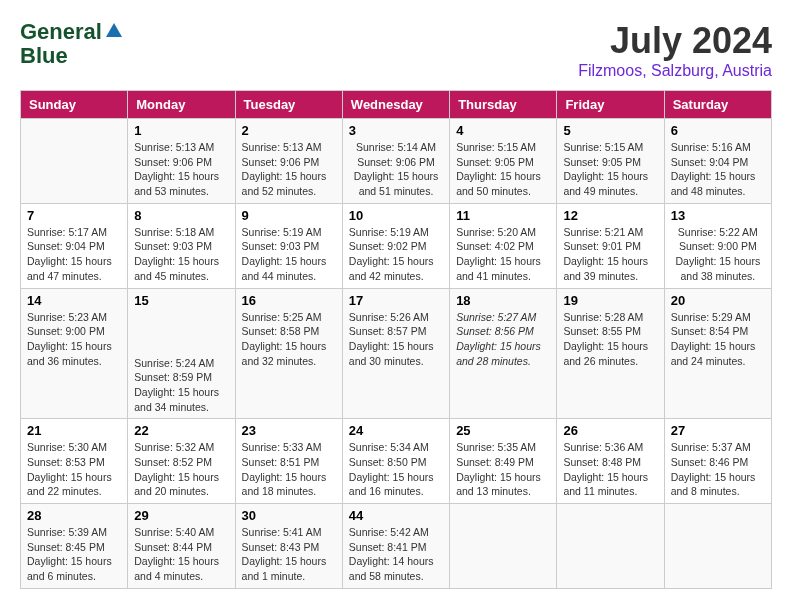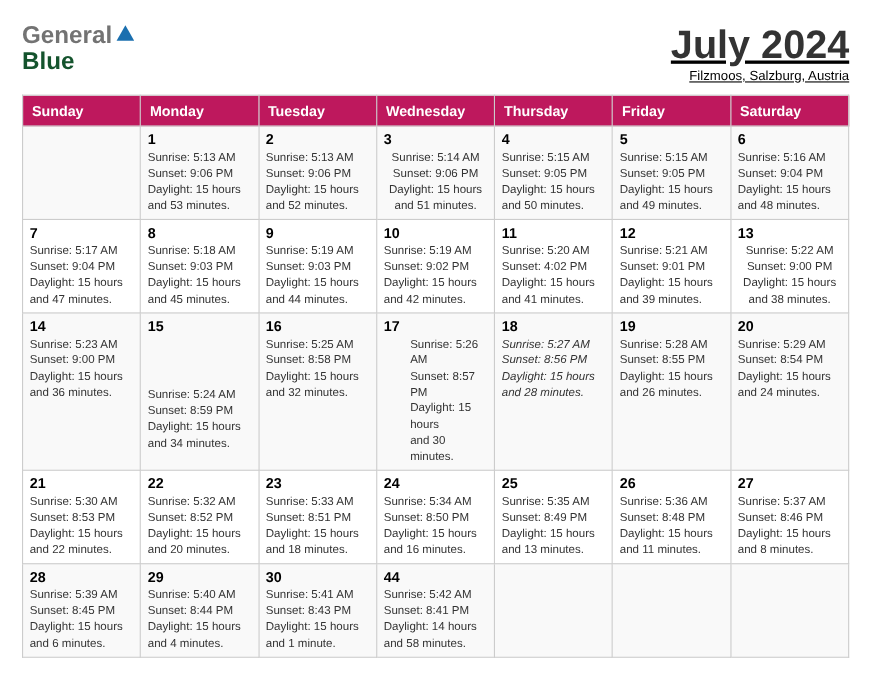--- a/index.html
+++ b/index.html
@@ -15,30 +15,29 @@
       justify-content: space-between;
       align-items: flex-start;
       margin-bottom: 10px;
     }
     .logo {
       display: flex;
       align-items: center;
     }
     .title-block {
       text-align: right;
-      text-decoration: underline;
     }
     .month-year {
       font-size: 36px;
       font-weight: bold;
       color: #333;
     }
     .location {
-      font-size: 12px;
-      color: #000000;
+      font-size: 16px;
+      color: #6d28d9;
     }
     table {
       width: 100%;
       border-collapse: collapse;
       font-size: 11px;
     }
     thead tr th {
       background-color: #be185d;
       color: #fff;
       text-align: left;
@@ -76,21 +75,21 @@
     }
   </style>
 </head>
 <body>
 
 <div class="header">
   <div class="logo">
     <div>
       <div style="display:flex;align-items:center;">
         <div style="font-size:22px;font-weight:bold;color:#333;line-height:1.1;">
-          <span style="color:#737373;">General</span><svg width="20" height="20" viewBox="0 0 20 20" style="display:inline-block;vertical-align:middle;margin-left:2px;margin-top:-4px;">
+          <span style="color:#14532d;">General</span><svg width="20" height="20" viewBox="0 0 20 20" style="display:inline-block;vertical-align:middle;margin-left:2px;margin-top:-4px;">
               <polygon points="2,16 10,2 18,16" fill="#1a6faf"></polygon>
             </svg>
         </div>
       </div>
       <div style="font-size:22px;font-weight:bold;color:#14532d;line-height:1.1;">Blue</div>
     </div>
   </div>
   <div class="title-block">
     <div class="month-year">July 2024</div>
     <div class="location">Filzmoos, Salzburg, Austria</div>
@@ -223,21 +222,21 @@
         </td>
         <td>
           <span class="day-number">16</span>
           <div class="day-info" style="white-space: pre-line;">Sunrise: 5:25 AM
 Sunset: 8:58 PM
 Daylight: 15 hours
 and 32 minutes.</div>
         </td>
         <td>
           <span class="day-number">17</span>
-          <div class="day-info" style="white-space: pre-line; margin-left: 24px;">Sunrise: 5:26 AM
+          <div class="day-info" style="white-space: pre-line;">Sunrise: 5:26 AM
 Sunset: 8:57 PM
 Daylight: 15 hours
 and 30 minutes.</div>
         </td>
         <td>
           <span class="day-number">18</span>
           <div class="day-info" style="white-space: pre-line; font-style: italic;">Sunrise: 5:27 AM
 Sunset: 8:56 PM
 Daylight: 15 hours
 and 28 minutes.</div>

